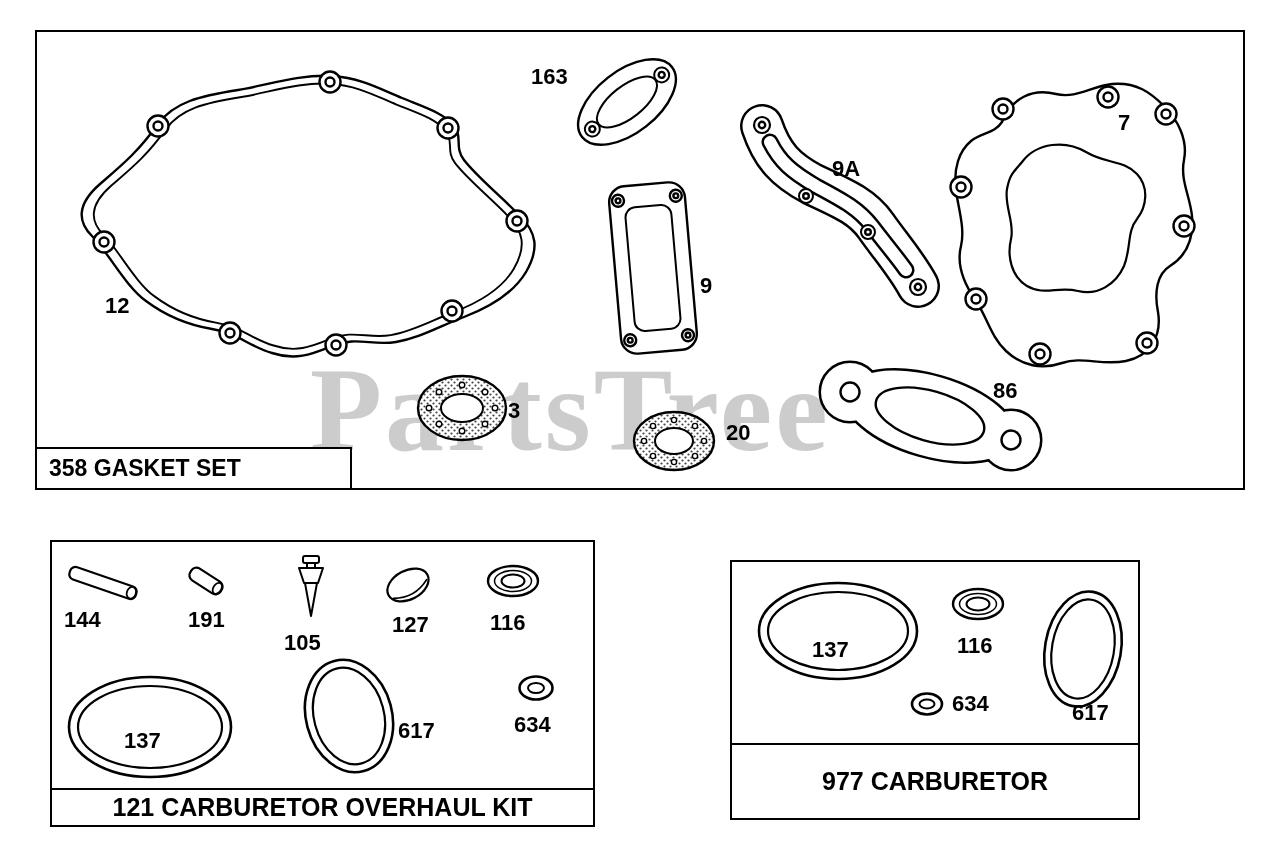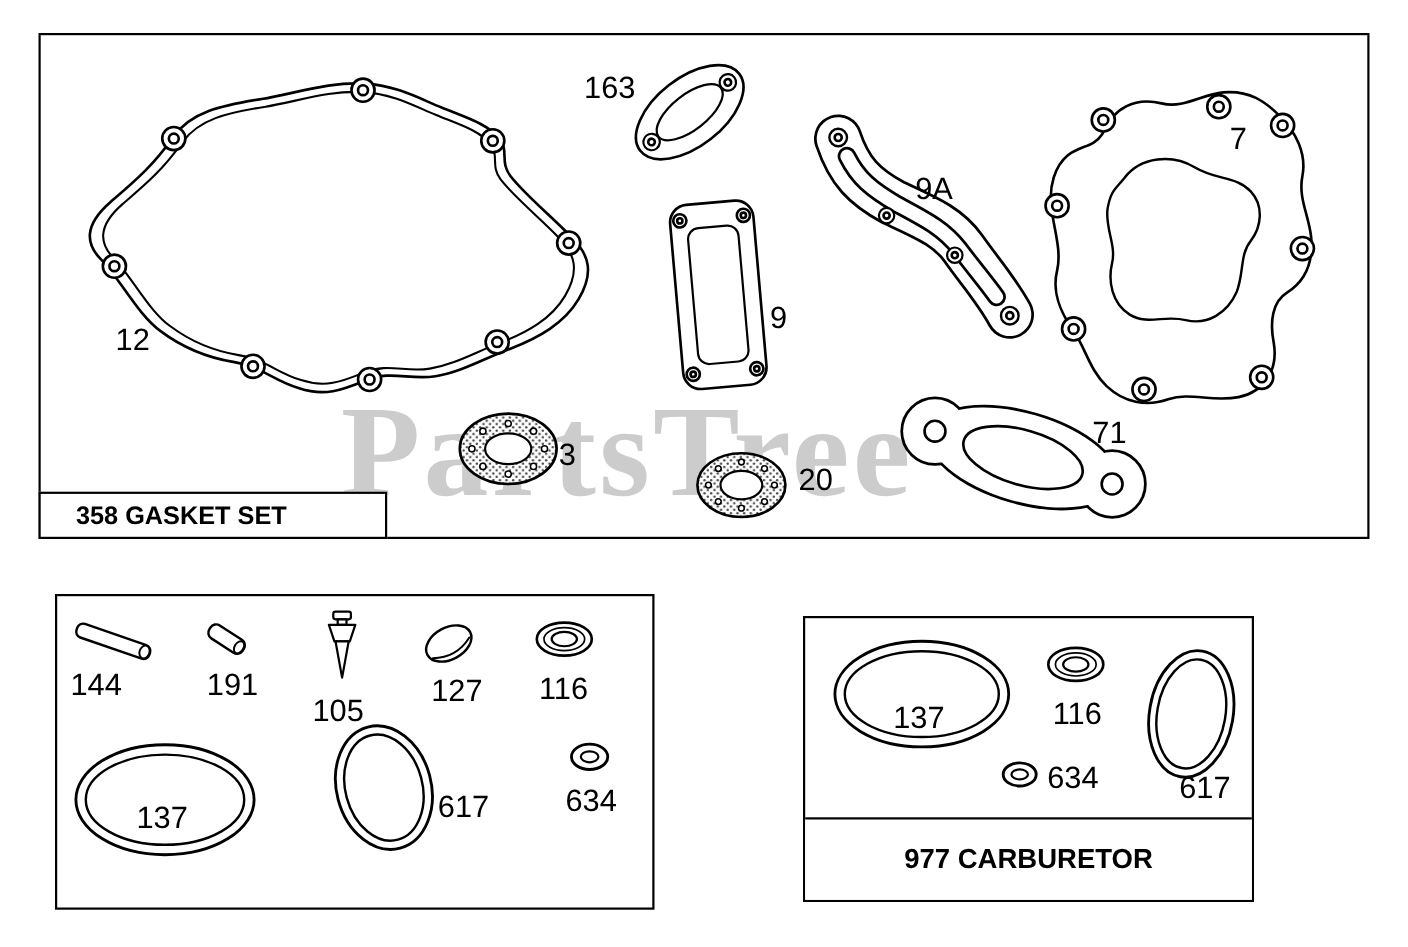--- a/index.html
+++ b/index.html
@@ -5,26 +5,26 @@
   *{box-sizing:border-box;margin:0;padding:0}
   body{background:#fff;font-family:"Liberation Sans",sans-serif}
   .canvas{position:relative;width:1280px;height:861px;background:#fff;overflow:hidden}
   .watermark{position:absolute;left:310px;top:352px;font-family:"Liberation Serif",serif;
     font-weight:700;font-size:118px;letter-spacing:3px;color:#c4c4c4;opacity:.85;
     white-space:nowrap;z-index:1;line-height:1}
   .watermark sup{font-size:28px;vertical-align:55px;letter-spacing:0}
   svg.parts{position:absolute;left:0;top:0;z-index:2}
   .box{position:absolute;border:2px solid #000;background:transparent;z-index:3}
   .titlebox{position:absolute;border:2px solid #000;background:#fff;z-index:4;
-    display:flex;align-items:center;padding-left:32px}
+    display:flex;align-items:center;padding-left:12px}
   .kit-titlebar{position:absolute;border-top:2px solid #000;background:#fff;z-index:4;
     display:flex;align-items:center;justify-content:center;flex-direction:column;text-align:center}
   .title-text{font-weight:700;font-size:23px;color:#000}
   .title-text-lg{font-weight:700;font-size:25px;color:#000;line-height:31px}
-  .plabel{position:absolute;z-index:5;font-weight:400;font-size:28px;color:#000}
+  .plabel{position:absolute;z-index:5;font-weight:700;font-size:22px;color:#000}
 </style>
 </head>
 <body>
 
 <div class="canvas">
 
   <div class="watermark"><span>PartsTree</span><sup>™</sup></div>
 
   <svg class="parts" width="1280" height="861" viewBox="0 0 1280 861">
     <defs>
@@ -239,34 +239,37 @@
       </g>
     </g>
   </svg>
 
   <div class="box" style="left:35px;top:30px;width:1210px;height:460px"></div>
   <div class="titlebox" style="left:35px;top:447px;width:317px;height:43px">
     <span class="title-text">358 GASKET SET</span>
   </div>
 
   <div class="box" style="left:50px;top:540px;width:545px;height:287px"></div>
+  <div class="kit-titlebar" style="left:52px;top:788px;width:541px;height:37px">
+    <span class="title-text-lg">121 CARBURETOR OVERHAUL KIT</span>
+  </div>
 
   <div class="box" style="left:730px;top:560px;width:410px;height:260px"></div>
   <div class="kit-titlebar" style="left:732px;top:743px;width:406px;height:75px">
     <span class="title-text-lg">977 CARBURETOR</span>
   </div>
 
   <div class="plabel" style="left:105px;top:293px">12</div>
   <div class="plabel" style="left:531px;top:64px">163</div>
   <div class="plabel" style="left:700px;top:273px">9</div>
   <div class="plabel" style="left:832px;top:156px">9A</div>
   <div class="plabel" style="left:1118px;top:110px">7</div>
   <div class="plabel" style="left:508px;top:398px">3</div>
   <div class="plabel" style="left:726px;top:420px">20</div>
-  <div class="plabel" style="left:993px;top:378px">71</div>
+  <div class="plabel" style="left:993px;top:378px">86</div>
 
   <div class="plabel" style="left:64px;top:607px">144</div>
   <div class="plabel" style="left:188px;top:607px">191</div>
   <div class="plabel" style="left:284px;top:630px">105</div>
   <div class="plabel" style="left:392px;top:612px">127</div>
   <div class="plabel" style="left:490px;top:610px">116</div>
   <div class="plabel" style="left:124px;top:728px">137</div>
   <div class="plabel" style="left:398px;top:718px">617</div>
   <div class="plabel" style="left:514px;top:712px">634</div>
 

